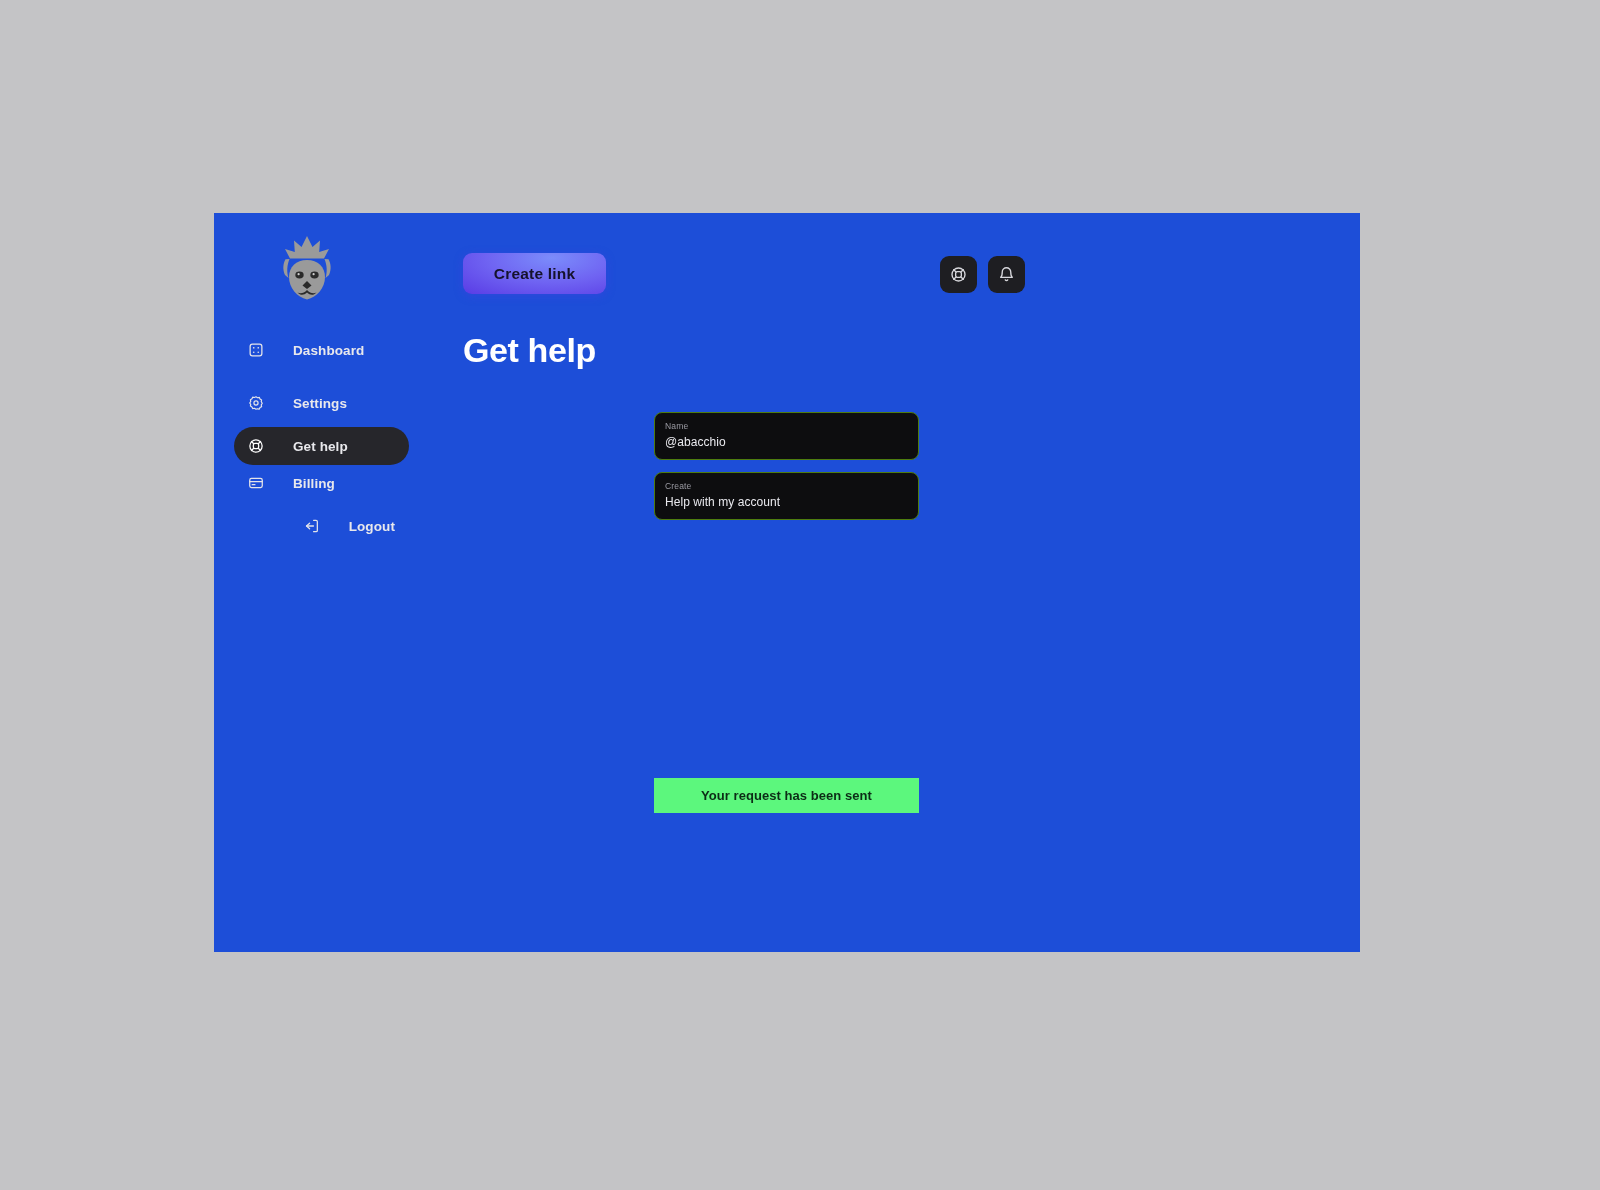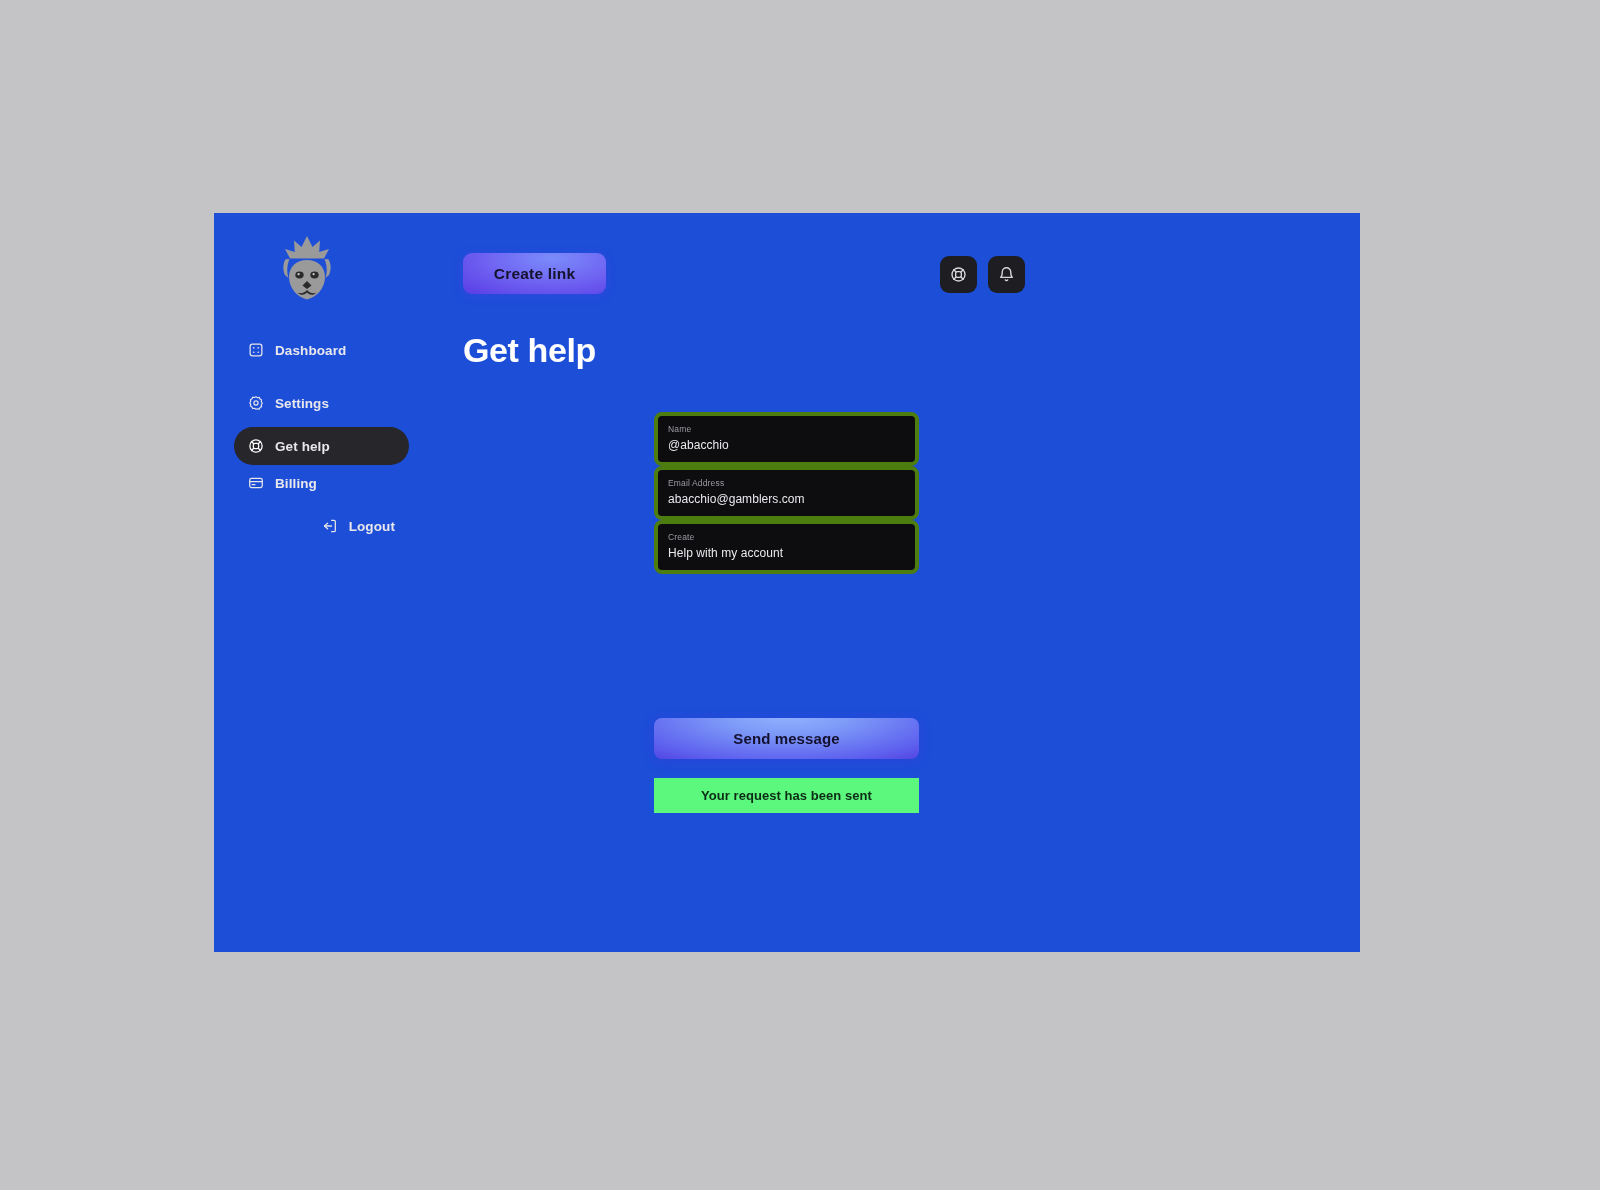--- a/index.html
+++ b/index.html
@@ -82,21 +82,21 @@
     position: absolute;
     left: 20px;
     top: 124px;
     width: 175px;
   }
 
   .nav-item {
     position: relative;
     display: flex;
     align-items: center;
-    gap: 11px;
+    gap: 29px;
     height: 26px;
     padding: 0 14px;
     border-radius: 14px;
     cursor: pointer;
     color: #e8e8ec;
     text-decoration: none;
   }
   .nav-item .nav-label {
     font-family: "Liberation Sans", sans-serif;
     font-size: 13.5px;
@@ -134,24 +134,24 @@
   #support-form {
     position: absolute;
     left: 440px;
     top: 199px;
     width: 265px;
   }
 
   .field {
     position: relative;
     background: #0d0d0f;
-    border: 4px solid #4d7c0f;
+    border: 1px solid #4d7c0f;
     border-radius: 8px;
     padding: 8px 10px 9px 10px;
-    margin-bottom: 0;
+    margin-bottom: 12px;
   }
   .field-label {
     display: block;
     color: #9b9ba3;
     font-family: "Liberation Sans", sans-serif;
     font-size: 8.5px;
     letter-spacing: 0.15px;
     margin-bottom: 4px;
   }
   .field-value {
@@ -322,29 +322,24 @@
 
   <h1 id="page-title">Get help</h1>
 
   <div id="support-form">
 
     <div class="field" id="field-name">
       <span class="field-label">Name</span>
       <span class="field-value">@abacchio</span>
     </div>
 
-    <div class="field" id="field-email">
-      <span class="field-label">Email Address</span>
-      <span class="field-value">abacchio@gamblers.com</span>
-    </div>
 
     <div class="field" id="field-subject">
       <span class="field-label">Create</span>
       <span class="field-value">Help with my account</span>
     </div>
 
 
-    <button id="send-message-button">Send message</button>
 
     <div id="status-banner">Your request has been sent</div>
   </div>
 
 </div>
 
 </body></html>

